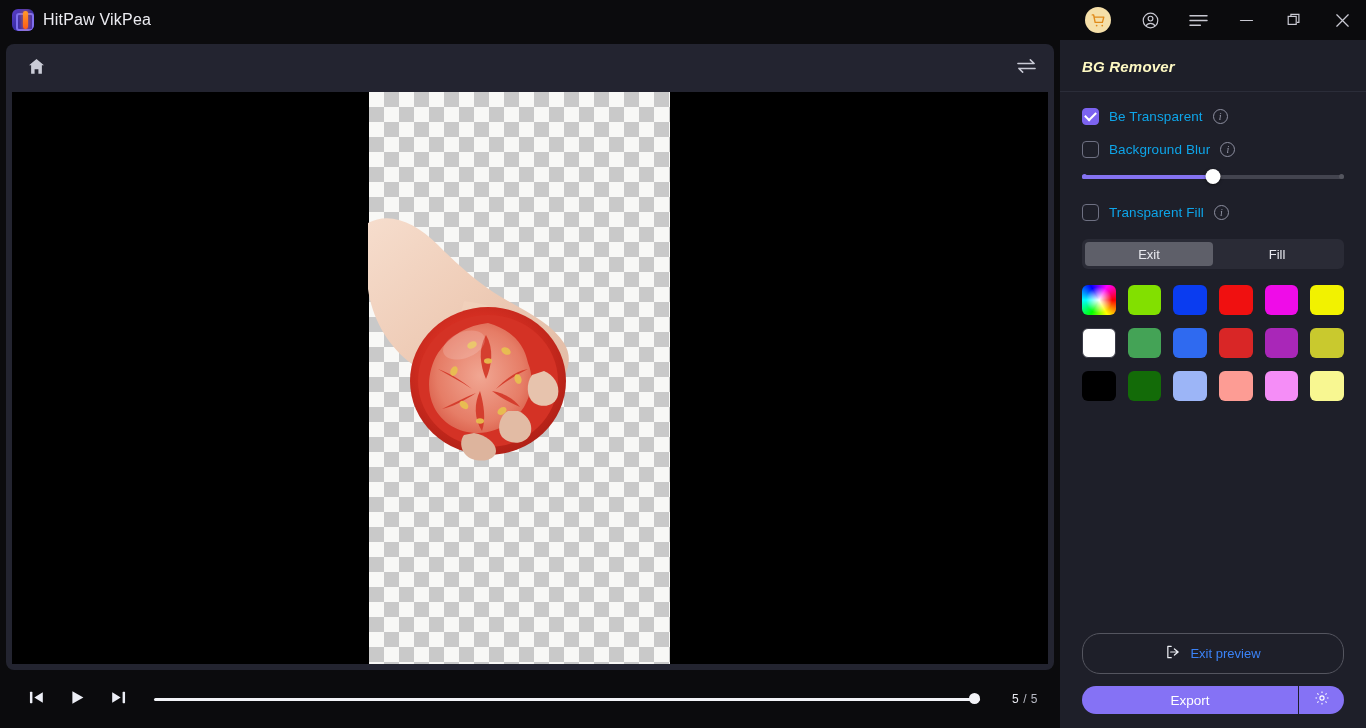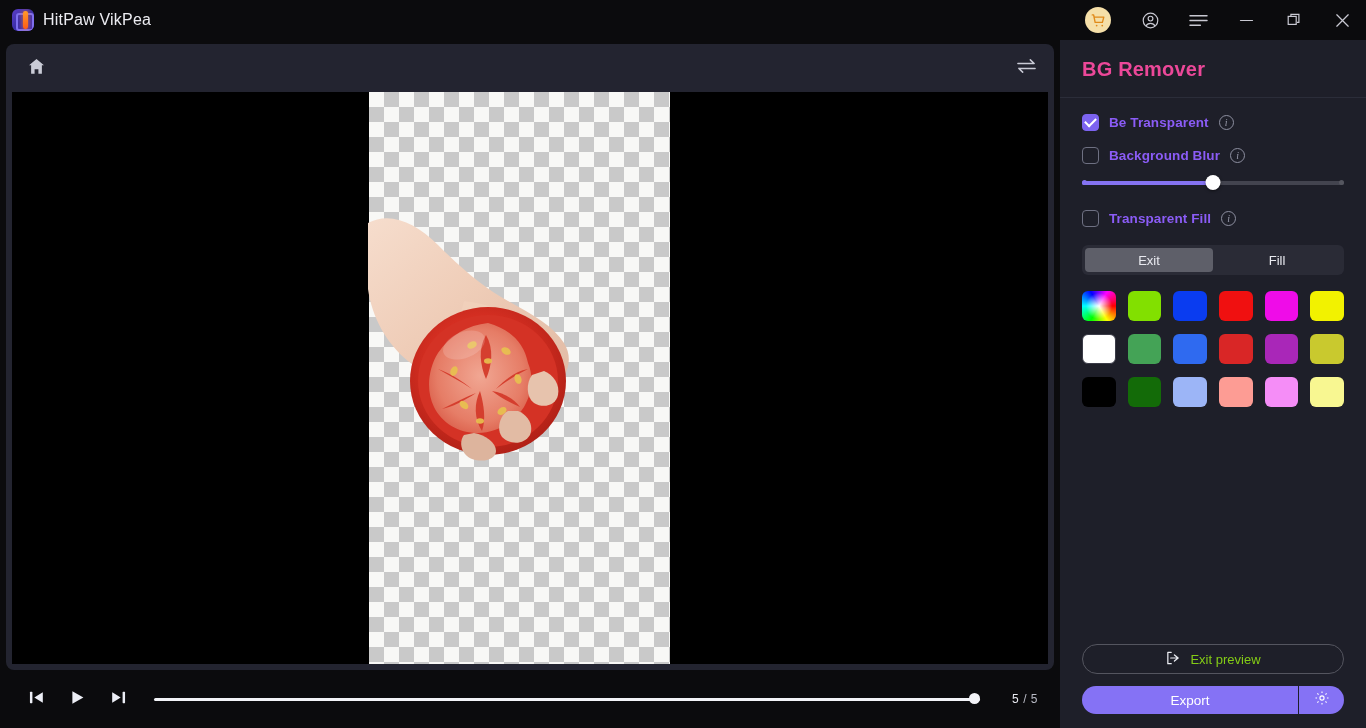--- a/index.html
+++ b/index.html
@@ -160,23 +160,24 @@
 
   
   .panel {
     flex: 1 1 auto;
     background: #1e1f29;
     display: flex; flex-direction: column;
     padding: 0 22px;
     position: relative;
   }
   .panel-title {
-    color: #ec4899; font-size: 20px; font-weight: bold;
+    color: #fef9c3; font-size: 15px; font-weight: bold;
     padding: 18px 0 16px 0;
     letter-spacing: .2px;
+    font-style: italic;
   }
   .panel-sep {
     height: 1px; background: #2b2d39; margin: 0 -22px 0 -22px;
   }
   .opt-row {
     display: flex; align-items: center; gap: 10px;
     padding: 16px 0 0 0;
   }
   .chk {
     width: 17px; height: 17px; border-radius: 4px;
@@ -186,21 +187,21 @@
   }
   .chk.on {
     background: #7c63f0; border-color: #7c63f0;
   }
   .chk.on::after {
     content: ""; width: 9px; height: 5px;
     border-left: 2px solid #fff; border-bottom: 2px solid #fff;
     transform: rotate(-45deg) translate(1px,-1px);
   }
   .opt-label {
-    color: #8b5cf6; font-size: 13.5px; font-weight: bold;
+    color: #0ea5e9; font-size: 13.5px; font-weight: normal;
     letter-spacing: .1px;
   }
   .info-ico {
     width: 15px; height: 15px; border-radius: 50%;
     border: 1px solid #8d8fa0; color: #9a9cac;
     font-size: 10px; line-height: 13px; text-align: center;
     font-family: "Liberation Serif", serif; font-style: italic;
     flex: 0 0 15px;
   }
 
@@ -258,23 +259,23 @@
   .sw.picker {
     background:
       radial-gradient(circle at 50% 50%, #ffffff 0%, rgba(255,255,255,0) 58%),
       conic-gradient(from 90deg, #ff0000, #ffff00, #00ff00, #00ffff, #0000ff, #ff00ff, #ff0000);
   }
   .sw.white { border: 1px solid #3a3b47; }
 
   .panel-spacer { flex: 1 1 auto; }
 
   .exit-btn {
-    height: 30px; border-radius: 18px;
+    height: 41px; border-radius: 18px;
     border: 1px solid #54555f; background: transparent;
-    color: #84cc16; font-size: 13px;
+    color: #3b82f6; font-size: 13px;
     display: flex; align-items: center; justify-content: center; gap: 9px;
     margin-bottom: 12px;
   }
   .export-row {
     display: flex; height: 28px; margin-bottom: 14px;
     background: #8572f5; border-radius: 19px; overflow: hidden;
   }
   .export-main {
     flex: 1 1 auto; display: flex; align-items: center; justify-content: center;
     color: #fff; font-size: 13.5px;

